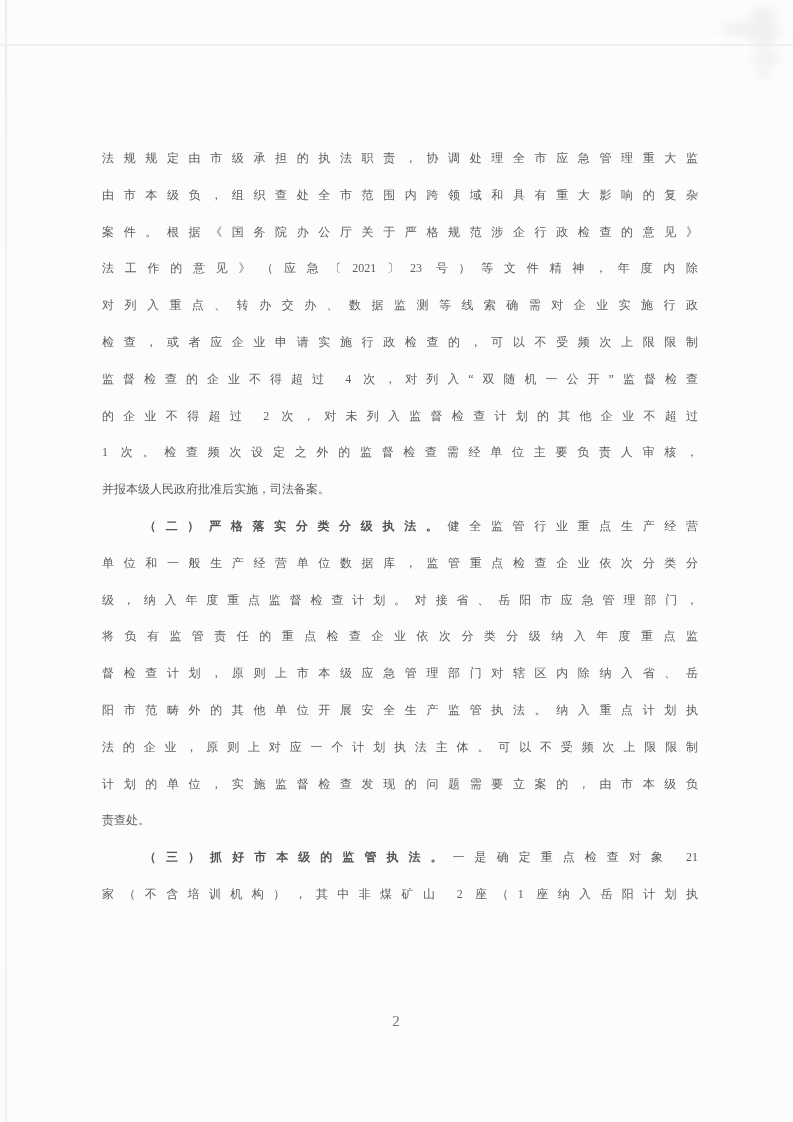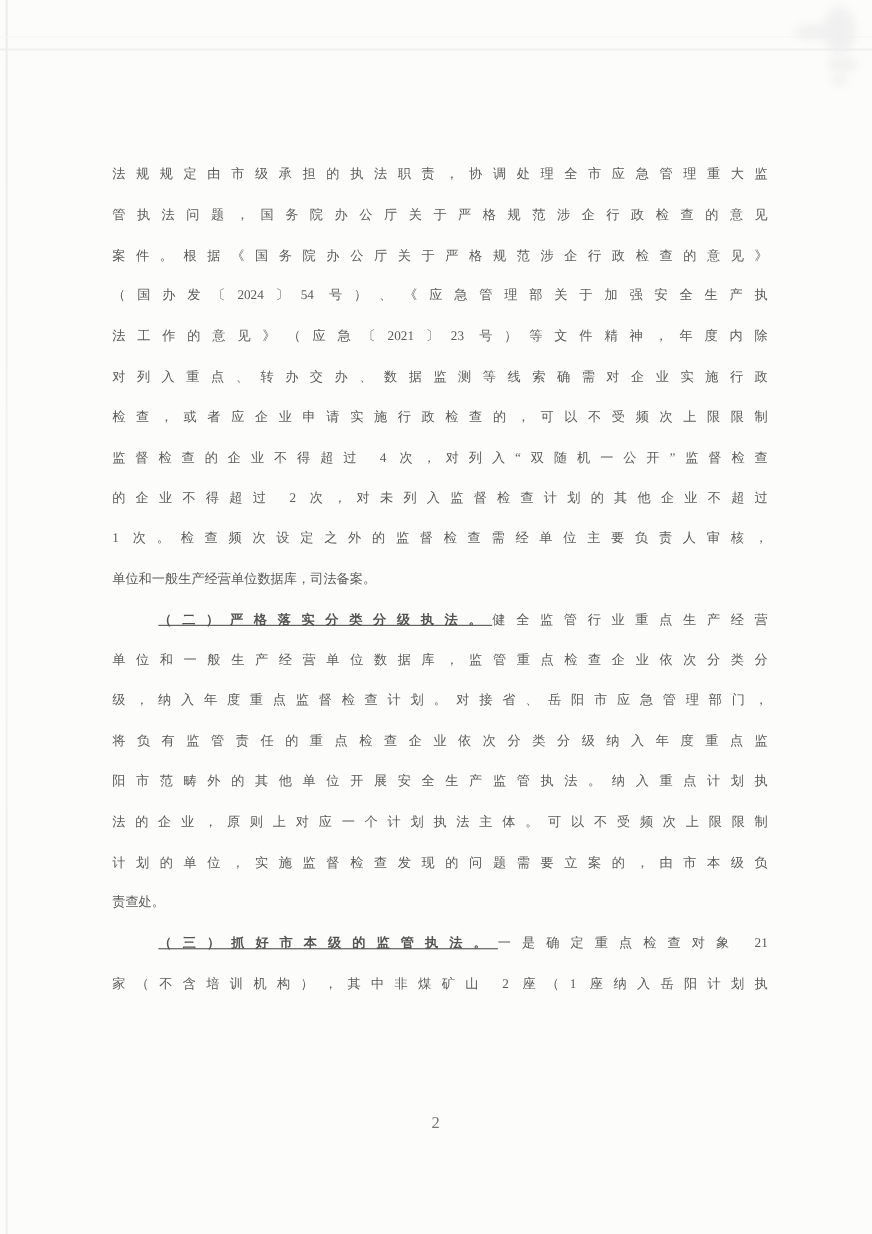--- a/index.html
+++ b/index.html
@@ -72,21 +72,20 @@
   .line.justify {
     white-space: normal;
     text-align-last: justify;
   }
   .line.indent {
     text-indent: 42px;
   }
   .line .bold {
     font-weight: 700;
     color: var(--ink-bold, #555555);
-    text-decoration: underline;
   }
   
   .page-number {
     position: absolute;
     left: 0;
     top: 1011px;
     width: 793px;
     text-align: center;
     font-size: 15px;
     line-height: 20px;
@@ -102,34 +101,34 @@
   <div class="fold-line"></div>
   <div class="streak-faint"></div>
   <div class="streak-strong"></div>
   <div class="smudge s1"></div>
   <div class="smudge s2"></div>
   <div class="smudge s3"></div>
   <div class="smudge s4"></div>
 
   <div class="body-text" id="body-text">
       <div class="line justify"><span>法规规定由市级承担的执法职责，协调处理全市应急管理重大监</span></div>
-      <div class="line justify"><span>管执法问题，国务院办公厅关于严格规范涉企行政检查的意见</span></div>
+      <div class="line justify"><span>由市本级负，组织查处全市范围内跨领域和具有重大影响的复杂</span></div>
       <div class="line justify"><span>案件。根据《国务院办公厅关于严格规范涉企行政检查的意见》</span></div>
-      <div class="line justify"><span>（国办发〔2024〕54 号）、《应急管理部关于加强安全生产执</span></div>
       <div class="line justify"><span>法工作的意见》（应急〔2021〕23 号）等文件精神，年度内除</span></div>
       <div class="line justify"><span>对列入重点、转办交办、数据监测等线索确需对企业实施行政</span></div>
       <div class="line justify"><span>检查，或者应企业申请实施行政检查的，可以不受频次上限限制</span></div>
       <div class="line justify"><span>监督检查的企业不得超过 4 次，对列入“双随机一公开”监督检查</span></div>
       <div class="line justify"><span>的企业不得超过 2 次，对未列入监督检查计划的其他企业不超过</span></div>
       <div class="line justify"><span>1 次。检查频次设定之外的监督检查需经单位主要负责人审核，</span></div>
-      <div class="line"><span>单位和一般生产经营单位数据库，司法备案。</span></div>
+      <div class="line"><span>并报本级人民政府批准后实施，司法备案。</span></div>
       <div class="line justify indent"><span class="bold">（二）严格落实分类分级执法。</span><span>健全监管行业重点生产经营</span></div>
       <div class="line justify"><span>单位和一般生产经营单位数据库，监管重点检查企业依次分类分</span></div>
       <div class="line justify"><span>级，纳入年度重点监督检查计划。对接省、岳阳市应急管理部门，</span></div>
       <div class="line justify"><span>将负有监管责任的重点检查企业依次分类分级纳入年度重点监</span></div>
+      <div class="line justify"><span>督检查计划，原则上市本级应急管理部门对辖区内除纳入省、岳</span></div>
       <div class="line justify"><span>阳市范畴外的其他单位开展安全生产监管执法。纳入重点计划执</span></div>
       <div class="line justify"><span>法的企业，原则上对应一个计划执法主体。可以不受频次上限限制</span></div>
       <div class="line justify"><span>计划的单位，实施监督检查发现的问题需要立案的，由市本级负</span></div>
       <div class="line"><span>责查处。</span></div>
       <div class="line justify indent"><span class="bold">（三）抓好市本级的监管执法。</span><span>一是确定重点检查对象 21</span></div>
       <div class="line justify"><span>家（不含培训机构），其中非煤矿山 2 座（1 座纳入岳阳计划执</span></div>
     </div>
 
   <div class="page-number">2</div>
 

